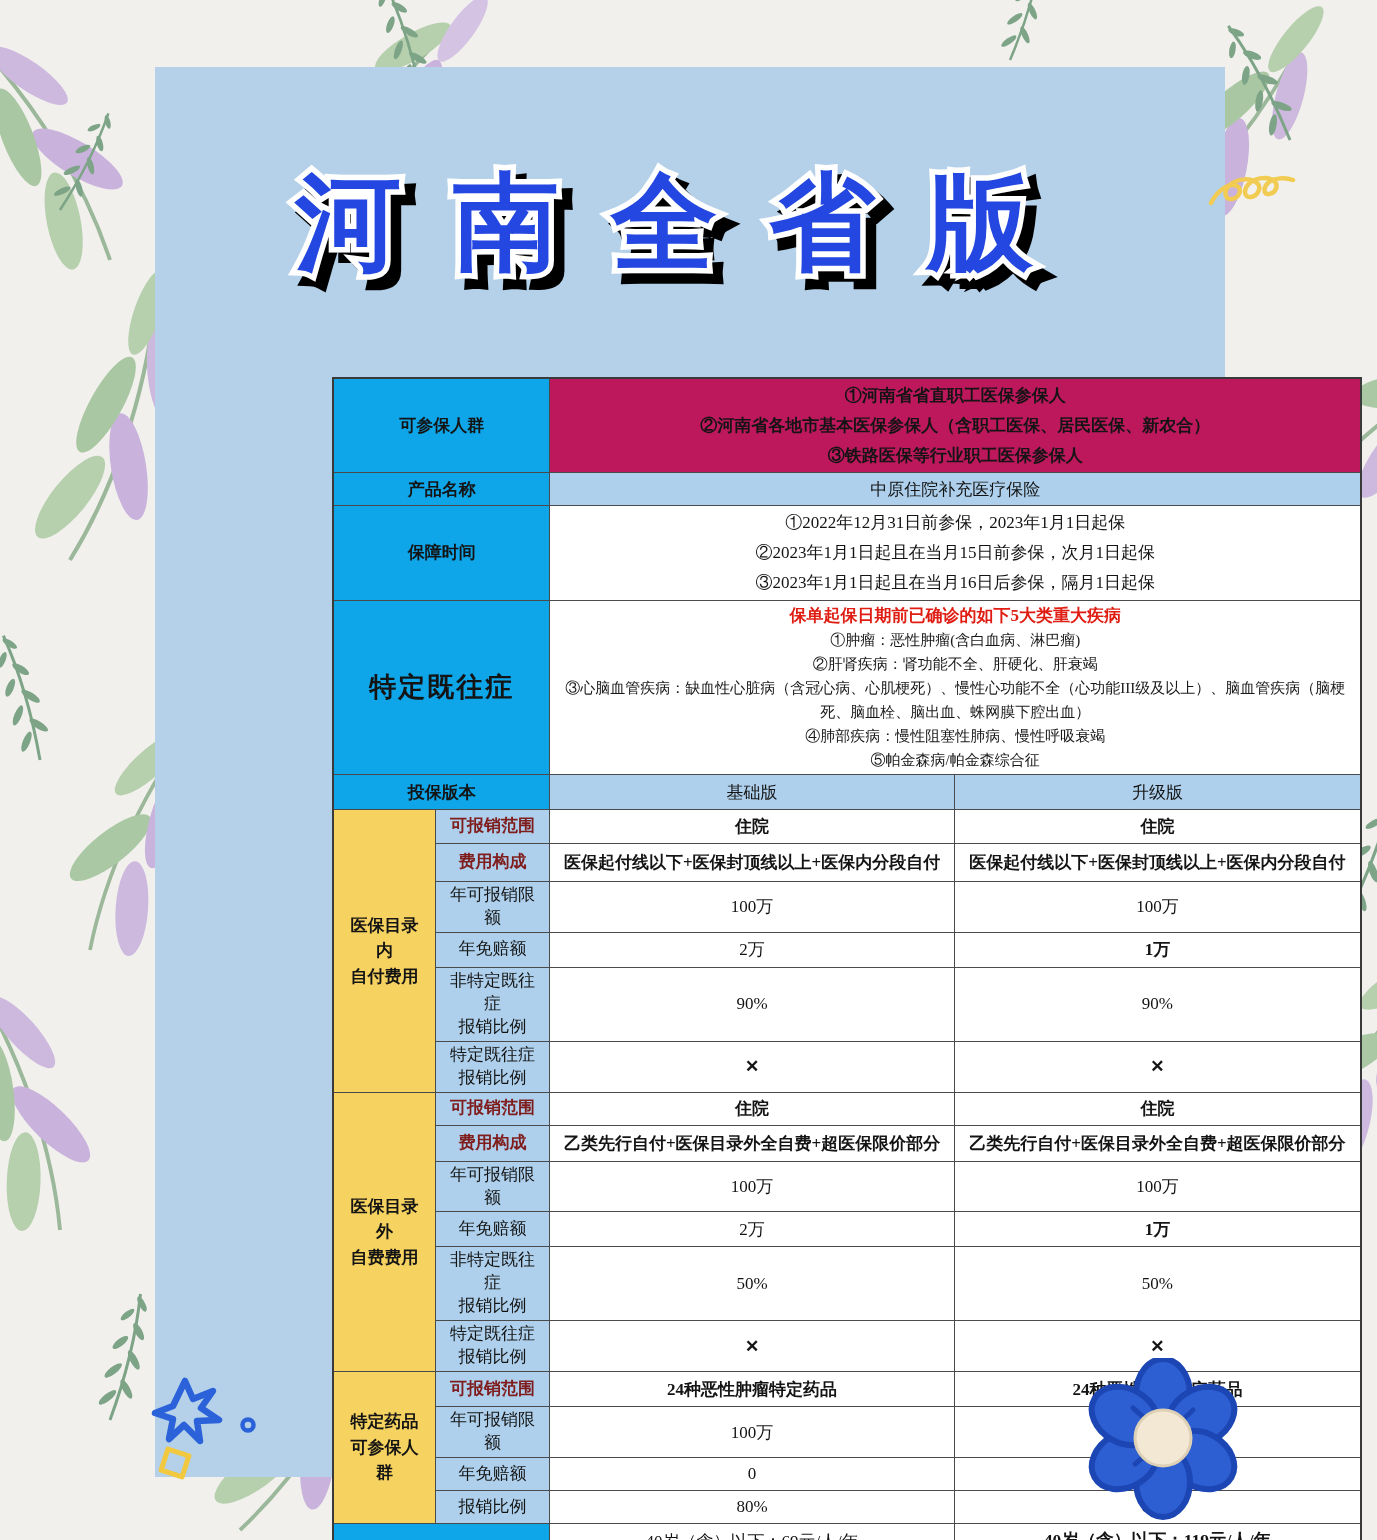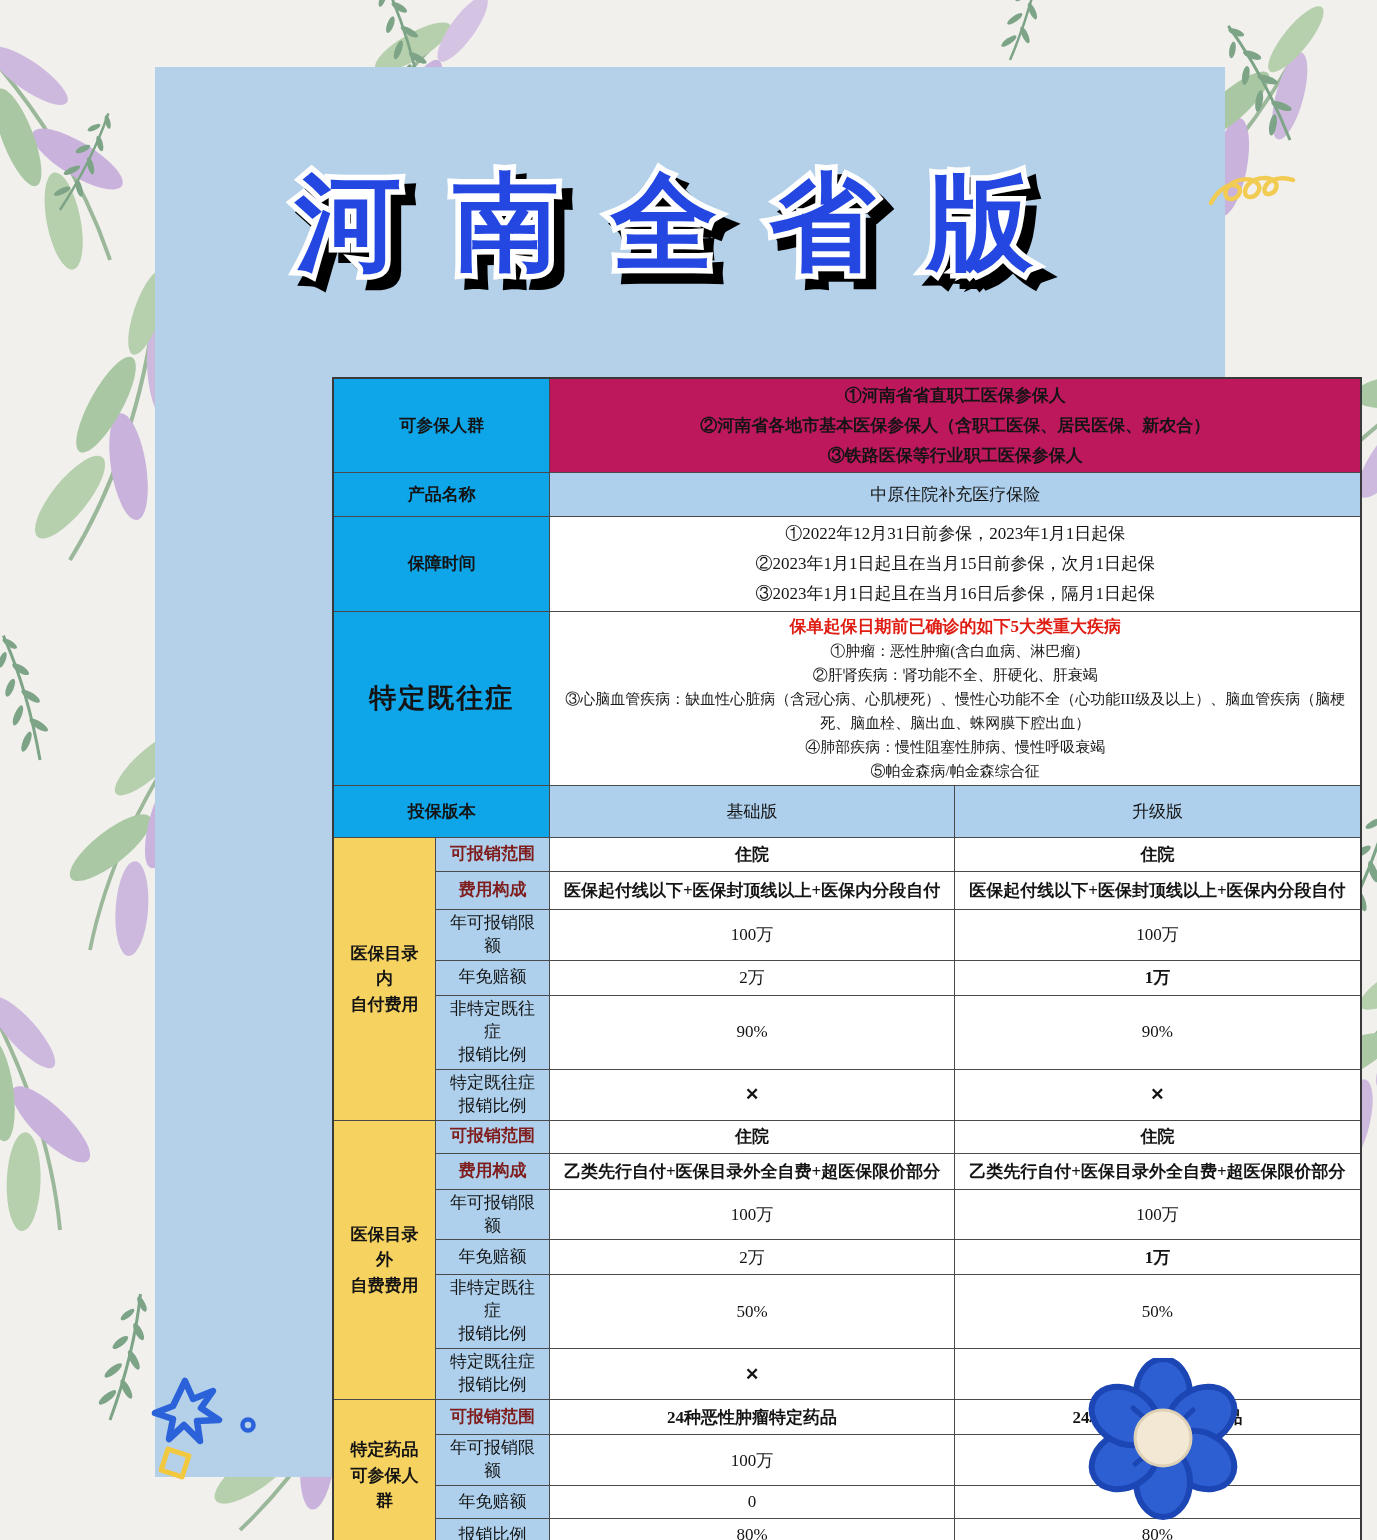--- a/index.html
+++ b/index.html
@@ -121,42 +121,42 @@
           <col style="width:403px">
           <col style="width:405px">
         </colgroup>
       <tbody>
         <tr style="height:80px">
           <td colspan="2" class="lab">可参保人群</td>
           <td colspan="2" class="yel mlines boldtxt">①河南省省直职工医保参保人
 ②河南省各地市基本医保参保人（含职工医保、居民医保、新农合）
 ③铁路医保等行业职工医保参保人</td>
         </tr>
-        <tr style="height:44px">
+        <tr style="height:33px">
           <td colspan="2" class="lab">产品名称</td>
           <td colspan="2" class="blue">中原住院补充医疗保险</td>
         </tr>
         <tr style="height:74px">
           <td colspan="2" class="lab">保障时间</td>
           <td colspan="2" class="mlines">①2022年12月31日前参保，2023年1月1日起保
 ②2023年1月1日起且在当月15日前参保，次月1日起保
 ③2023年1月1日起且在当月16日后参保，隔月1日起保</td>
         </tr>
         <tr style="height:164px">
           <td colspan="2" class="lab xl">特定既往症</td>
           <td colspan="2" class="left-cell">
             <div class="red-head">保单起保日期前已确诊的如下5大类重大疾病</div>
             <div class="pre-items">①肿瘤：恶性肿瘤(含白血病、淋巴瘤)
 ②肝肾疾病：肾功能不全、肝硬化、肝衰竭
 ③心脑血管疾病：缺血性心脏病（含冠心病、心肌梗死）、慢性心功能不全（心功能III级及以上）、脑血管疾病（脑梗死、脑血栓、脑出血、蛛网膜下腔出血）
 ④肺部疾病：慢性阻塞性肺病、慢性呼吸衰竭
 ⑤帕金森病/帕金森综合征</div>
           </td>
         </tr>
-        <tr style="height:52px">
+        <tr style="height:35px">
           <td colspan="2" class="lab">投保版本</td>
           <td class="blue ver">基础版</td>
           <td class="blue ver">升级版</td>
         </tr>
 
         <tr style="height:34px">
           <td rowspan="6" class="sec">医保目录内
 自付费用</td>
           <td class="sub redlab">可报销范围</td>
           <td class="boldtxt">住院</td>

